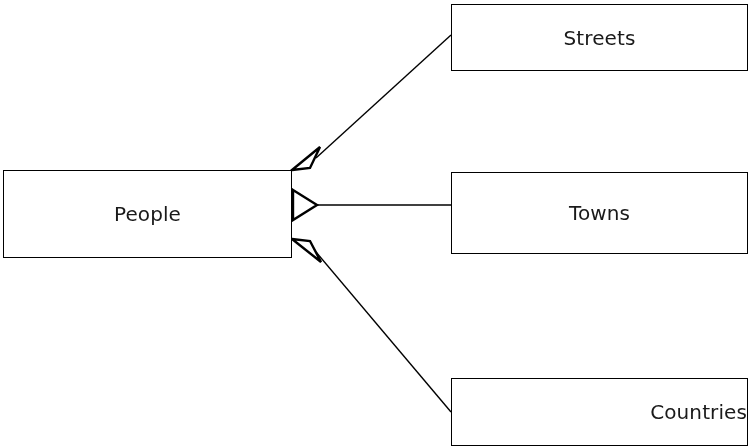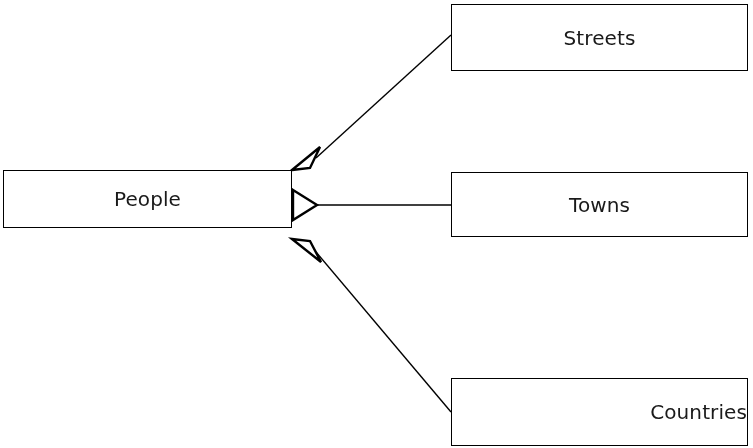--- a/index.html
+++ b/index.html
@@ -32,23 +32,23 @@
     justify-content: center;
     z-index: 2;
   }
   .node-label {
     font-size: 20px;
     color: #1a1a1a;
     line-height: 1;
     letter-spacing: 0.1px;
     white-space: nowrap;
   }
-  #node-people   { left: 3px;   top: 170px; width: 289px; height: 58px; }
+  #node-people   { left: 3px;   top: 170px; width: 289px; height: 88px; }
   #node-streets  { left: 451px; top: 4px;   width: 297px; height: 67px; text-align: center; }
-  #node-towns    { left: 451px; top: 172px; width: 297px; height: 65px; }
+  #node-towns    { left: 451px; top: 172px; width: 297px; height: 82px; }
   #node-countries{ left: 451px; top: 378px; width: 297px; height: 68px; justify-content: flex-end; }
 </style>
 </head>
 <body>
 
 <div id="canvas">
 
   <svg id="edges" viewBox="0 0 753 448" xmlns="http://www.w3.org/2000/svg">
 
     <g>

